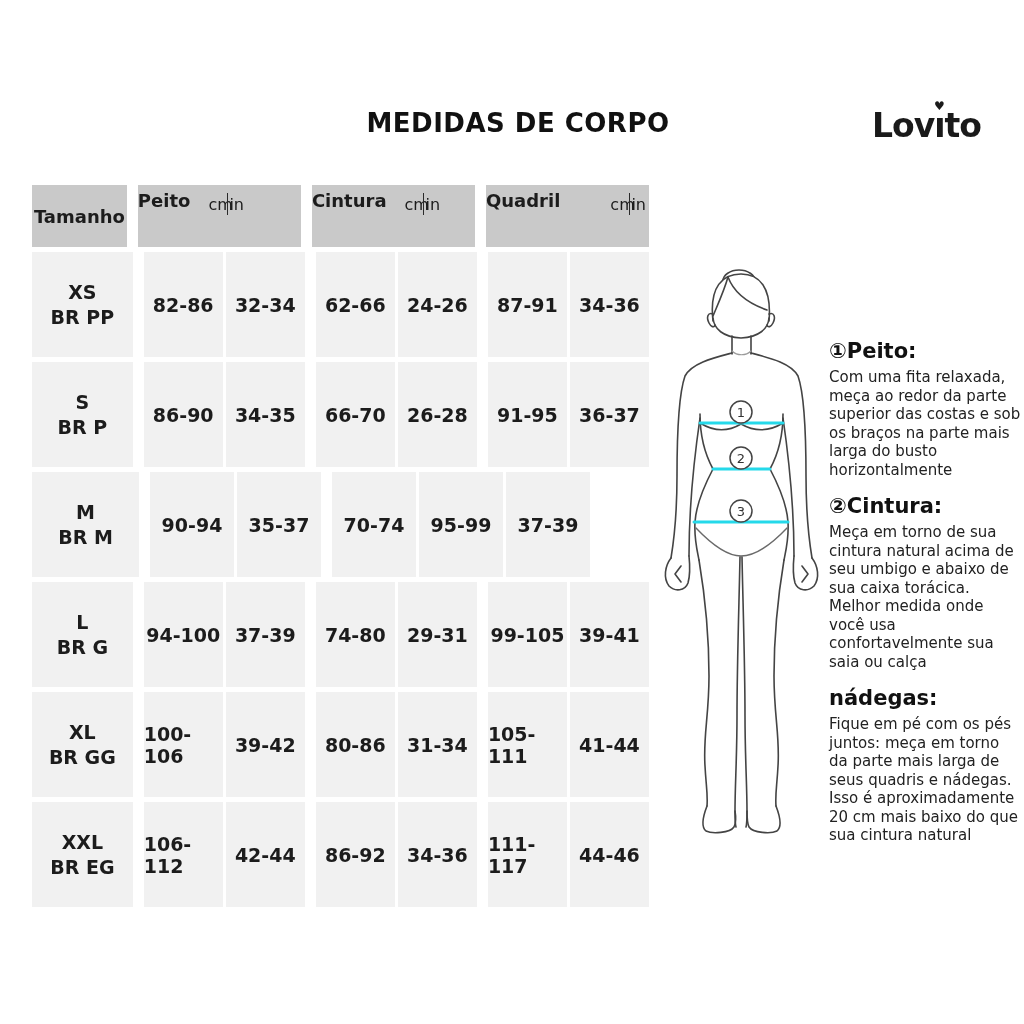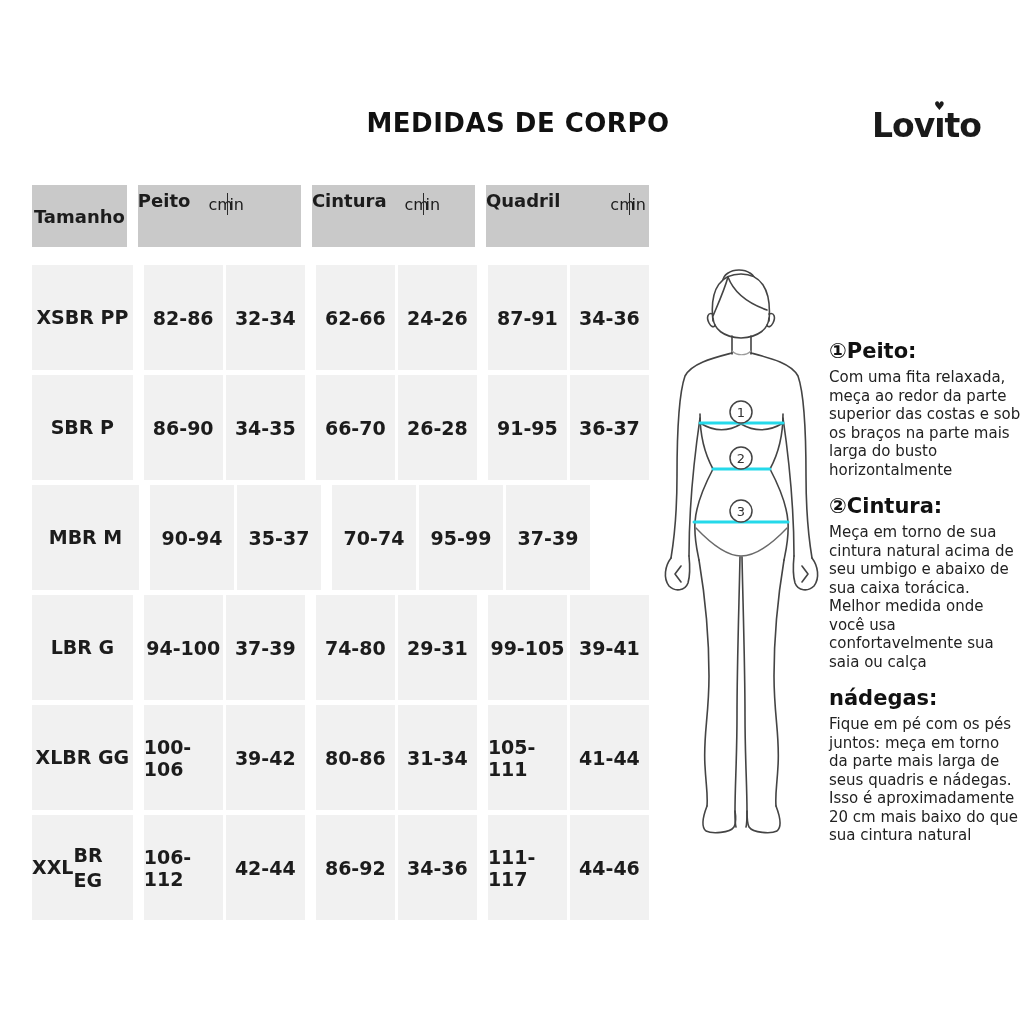--- a/index.html
+++ b/index.html
@@ -17,21 +17,21 @@
     position:absolute;top:106px;left:872px;font-size:33px;font-weight:700;
     letter-spacing:-1px;color:#1a1a1a;white-space:nowrap;
   }
   .brand .iwrap{position:relative;display:inline-block;}
   .brand .heart{
     position:absolute;top:-7px;left:50%;transform:translateX(-50%);
     font-size:12px;letter-spacing:0;
   }
   
   .size-table{position:absolute;left:32px;top:185px;width:617px;}
-  .thead{display:flex;margin-bottom:18px;}
+  .thead{display:flex;margin-bottom:5px;}
   .th-size{
     width:107px;height:62px;background:#c9c9c9;display:flex;
     align-items:center;justify-content:center;font-size:18px;font-weight:700;
     margin-right:11px;
   }
   .th-group{
     width:184px;height:62px;background:#c9c9c9;margin-right:11px;
     display:flex;flex-direction:row;justify-content:flex-start;
     padding-top:5px;box-sizing:border-box;
   }
@@ -39,21 +39,21 @@
   .g-label{text-align:center;font-size:18px;font-weight:700;line-height:22px;}
   .g-line{height:0;border-top:1.5px solid #2a2a2a;margin:2px 9px 0 9px;}
   .g-units{display:flex;align-items:center;height:28px;}
   .g-unit{width:50%;text-align:center;font-size:16px;font-weight:500;}
   .g-vline{width:1.5px;height:22px;background:#2a2a2a;margin:0 -1px;flex:none;}
   .trow{display:flex;margin-bottom:5px;}
   .cell{
     background:#f1f1f1;height:105px;display:flex;align-items:center;
     justify-content:center;font-weight:700;font-size:19px;
   }
-  .cell.size{width:107px;flex-direction:row;line-height:25px;margin-right:11px;}
+  .cell.size{width:107px;flex-direction:column;line-height:25px;margin-right:11px;}
   .cell.val{width:84px;}
   .cell.cmcol{margin-right:3px;}
   .cell.incol{margin-right:11px;}
   .cell.incol:last-child{margin-right:0;}
   
   .figure{position:absolute;left:653px;top:266px;width:174px;height:574px;}
   
   .notes{position:absolute;left:829px;top:341px;width:192px;}
   .note h3{margin:0 0 7px 0;font-size:21px;font-weight:700;color:#111;line-height:20px;}
   .note p{margin:0 0 17px 0;font-size:15px;line-height:18.5px;color:#222;}

